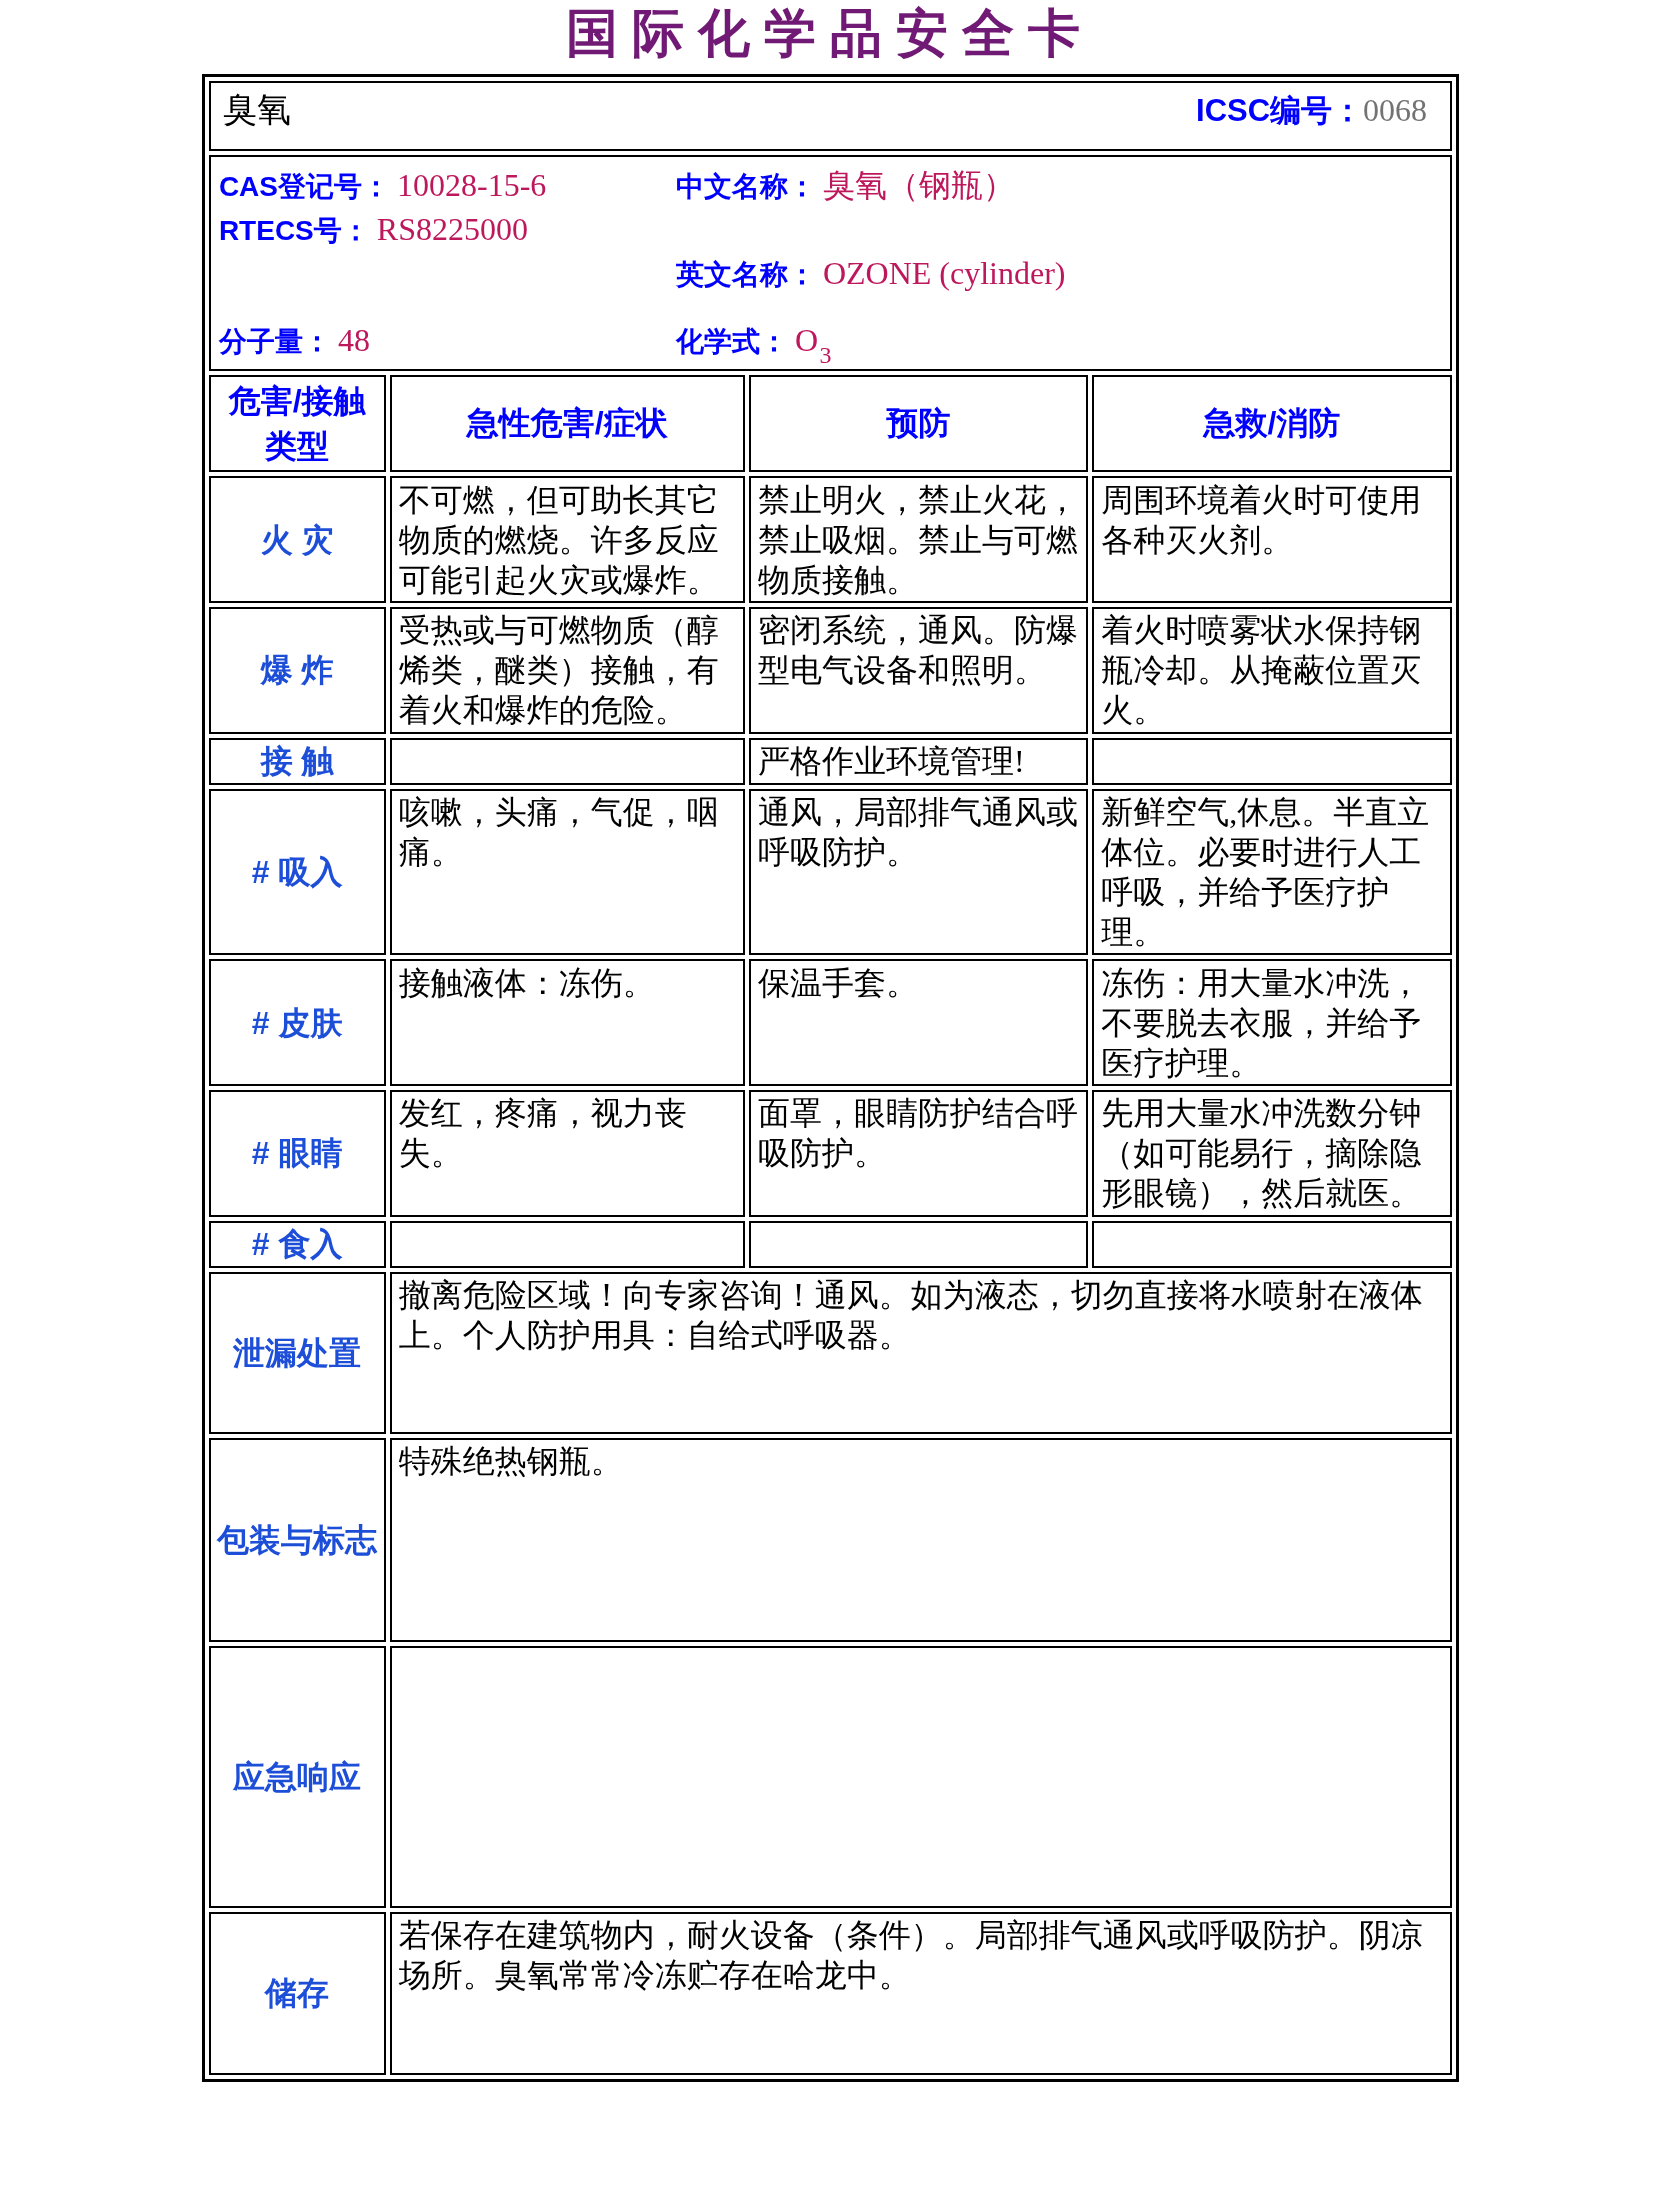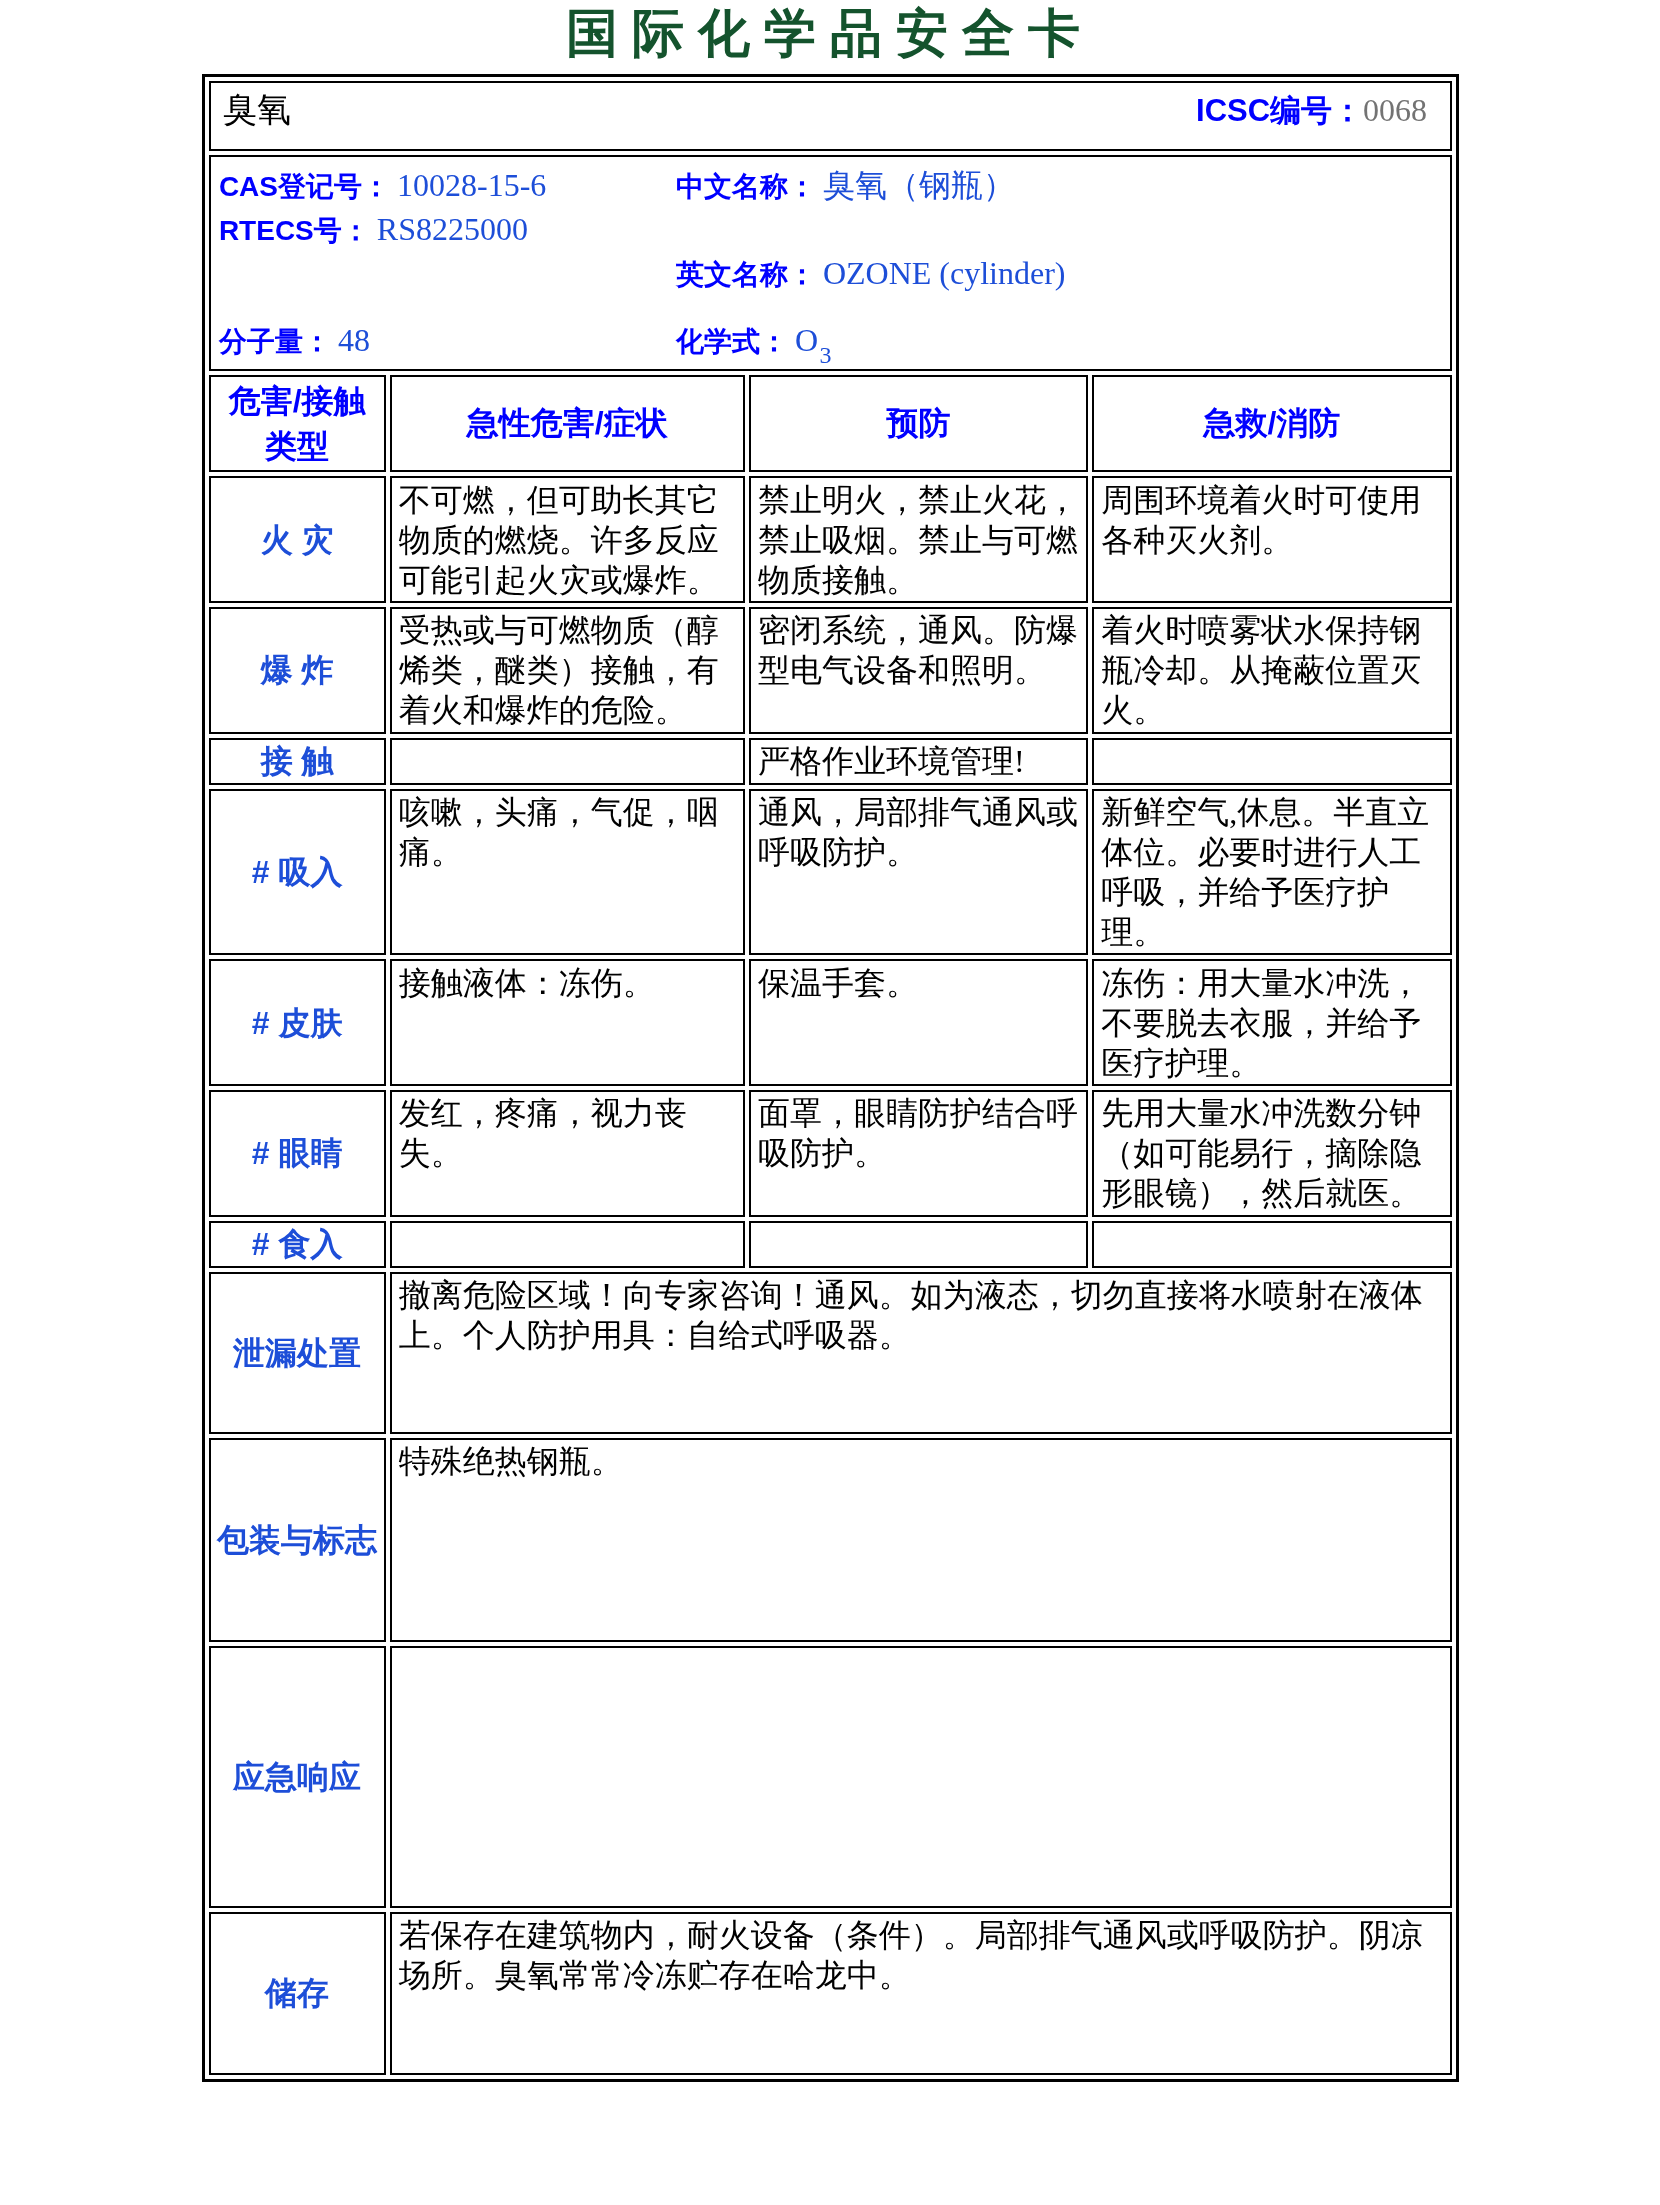--- a/index.html
+++ b/index.html
@@ -9,21 +9,21 @@
   }
   body {
     width: 1660px;
     height: 2205px;
     font-family: "Liberation Serif", serif;
     color: #000000;
   }
   .page-title {
     margin: 4.2px 0 9.8px 0;
     text-align: center;
-    color: #14532d;
+    color: #701a75;
     font-family: "Liberation Serif", serif;
     font-weight: bold;
     font-size: 52px;
     line-height: 60px;
     letter-spacing: 14px;
   }
   table.icsc {
     width: 1257px;
     margin: 4px auto;
     border: 3.5px solid #000000;
@@ -92,21 +92,21 @@
     padding: 8.4px 0 0 1.4px;
   }
   .id-item { white-space: nowrap; }
   .id-item .lbl {
     color: #0000ff;
     font-family: "Liberation Sans", sans-serif;
     font-weight: bold;
     font-size: 28px;
   }
   .id-item .val {
-    color: #1d4ed8;
+    color: #be185d;
     font-family: "Liberation Serif", serif;
     font-size: 32px;
     padding-left: 7px;
   }
   .pos-r1c1 { grid-row: 1; grid-column: 1; }
   .pos-r1c2 { grid-row: 1; grid-column: 2; }
   .pos-r2c1 { grid-row: 2; grid-column: 1; }
   .pos-r3c2 { grid-row: 3; grid-column: 2; align-self: start; }
   .pos-r4c1 { grid-row: 4; grid-column: 1; }
   .pos-r4c2 { grid-row: 4; grid-column: 2; }

